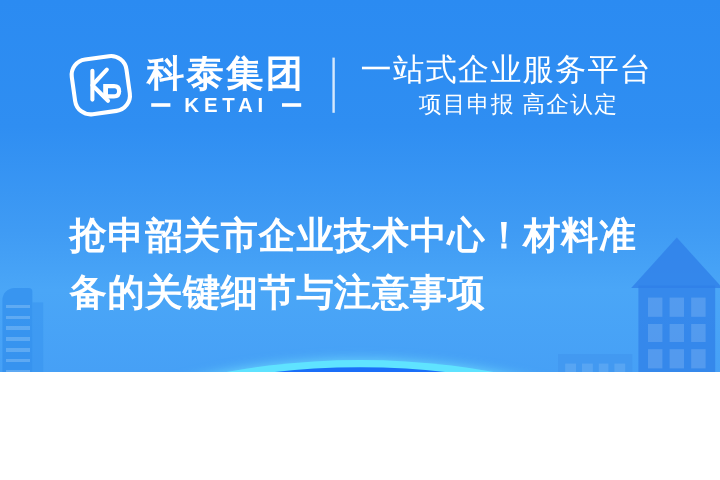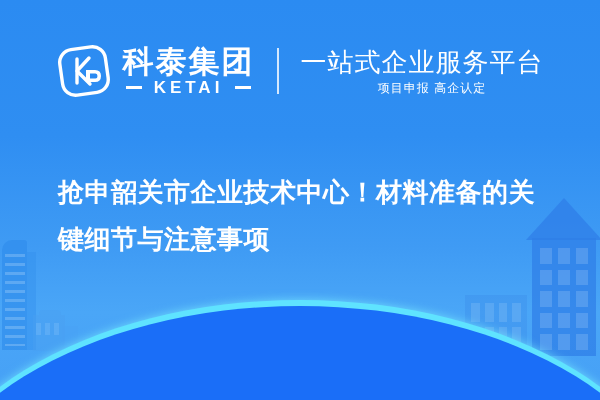--- a/index.html
+++ b/index.html
@@ -4,21 +4,21 @@
 <title>KETAI Banner</title>
 <style>
   html, body {
     margin: 0;
     padding: 0;
     background: #ffffff;
   }
   #banner {
     position: relative;
     width: 600px;
-    height: 400px;
+    height: 310px;
     overflow: hidden;
     font-family: "Liberation Sans", "DejaVu Sans", sans-serif;
     background: linear-gradient(180deg, #2b8bf2 0%, #2f8ef2 34%, #3f9bf4 62%, #4aa6f7 78%, #46a0f6 100%);
     -webkit-font-smoothing: antialiased;
   }
 
   
   .scenery {
     position: absolute;
     inset: 0;
@@ -256,36 +256,36 @@
   .tagline-main {
     color: #ffffff;
     font-size: 26px;
     font-weight: 400;
     letter-spacing: 1px;
     line-height: 1;
     white-space: nowrap;
   }
   .tagline-sub {
     color: #ffffff;
-    font-size: 12px;
+    font-size: 19px;
     font-weight: 400;
     letter-spacing: 1px;
     line-height: 1;
     white-space: nowrap;
     margin-left: 20px;
   }
 
   
   .headline {
     position: absolute;
     left: 58px;
     top: 152px;
     width: 500px;
     color: #ffffff;
-    font-size: 26px;
+    font-size: 31px;
     font-weight: 700;
     line-height: 47px;
     letter-spacing: .5px;
   }
 </style>
 </head>
 <body>
 
 <div id="banner">
 

